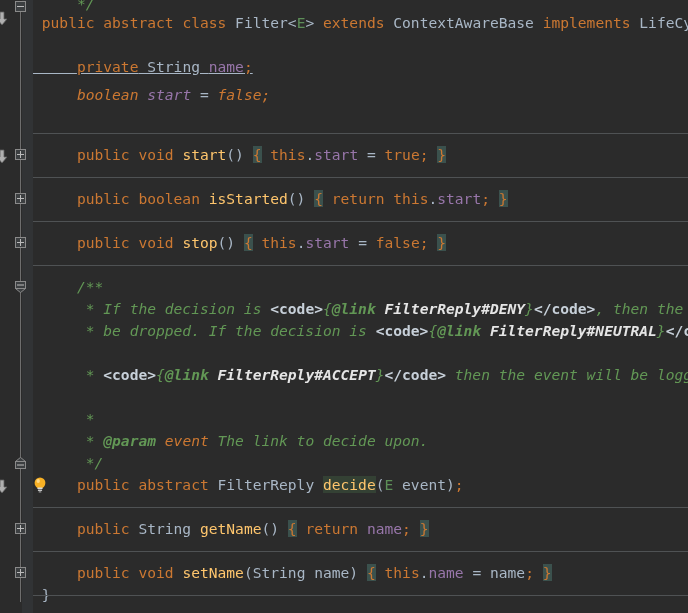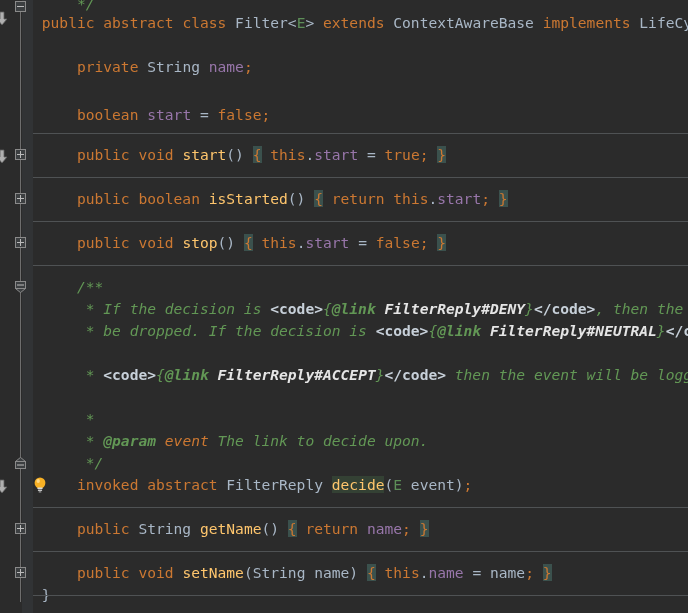--- a/index.html
+++ b/index.html
@@ -184,34 +184,34 @@
       <div class="sep" style="top: 221px;"></div>
       <div class="sep" style="top: 265px;"></div>
       <div class="sep" style="top: 507px;"></div>
       <div class="sep" style="top: 551px;"></div>
       <div class="sep" style="top: 595px;"></div>
     </div>
 
   <div id="code">
       <div class="line" style="top: -7px;"><span class="plain">     </span><span class="doc">*/</span></div>
       <div class="line" style="top: 12px;"><span class="plain"> </span><span class="kw">public abstract class</span><span class="plain"> </span><span class="cls">Filter</span><span class="plain">&lt;</span><span class="gen">E</span><span class="plain">&gt; </span><span class="kw">extends</span><span class="cls"> ContextAwareBase </span><span class="kw">implements</span><span class="cls"> LifeCycle {</span></div>
-      <div class="line" style="top: 56px;"><span class="plain">     </span><span class="kw">private</span><span class="cls"> String </span><span class="fld">name</span><span class="kw">;</span></div>
-      <div class="line" style="top: 104px;"><span class="plain">     </span><span class="kw">boolean</span><span class="plain"> </span><span class="fld">start</span><span class="plain"> = </span><span class="kw">false</span><span class="kw">;</span></div>
+      <div class="line" style="top: 56px; text-decoration: underline;"><span class="plain">     </span><span class="kw">private</span><span class="cls"> String </span><span class="fld">name</span><span class="kw">;</span></div>
+      <div class="line" style="top: 84px; font-style: italic;"><span class="plain">     </span><span class="kw">boolean</span><span class="plain"> </span><span class="fld">start</span><span class="plain"> = </span><span class="kw">false</span><span class="kw">;</span></div>
       <div class="line" style="top: 144px;"><span class="plain">     </span><span class="kw">public void</span><span class="plain"> </span><span class="mth">start</span><span class="plain">()</span><span class="plain"> </span><span class="brace">{</span><span class="plain"> </span><span class="kw">this</span><span class="plain">.</span><span class="fld">start</span><span class="plain"> = </span><span class="kw">true</span><span class="kw">;</span><span class="plain"> </span><span class="brace">}</span></div>
       <div class="line" style="top: 188px;"><span class="plain">     </span><span class="kw">public boolean</span><span class="plain"> </span><span class="mth">isStarted</span><span class="plain">()</span><span class="plain"> </span><span class="brace">{</span><span class="plain"> </span><span class="kw">return</span><span class="plain"> </span><span class="kw">this</span><span class="plain">.</span><span class="fld">start</span><span class="kw">;</span><span class="plain"> </span><span class="brace">}</span></div>
       <div class="line" style="top: 232px;"><span class="plain">     </span><span class="kw">public void</span><span class="plain"> </span><span class="mth">stop</span><span class="plain">()</span><span class="plain"> </span><span class="brace">{</span><span class="plain"> </span><span class="kw">this</span><span class="plain">.</span><span class="fld">start</span><span class="plain"> = </span><span class="kw">false</span><span class="kw">;</span><span class="plain"> </span><span class="brace">}</span></div>
       <div class="line" style="top: 276px;"><span class="plain">     </span><span class="doc">/**</span></div>
       <div class="line" style="top: 298px;"><span class="plain">      </span><span class="doc">* If the decision is </span><span class="doc-html">&lt;code&gt;</span><span class="doc">{</span><span class="doc-tag">@link</span><span class="doc"> </span><span class="doc-link">FilterReply#DENY</span><span class="doc">}</span><span class="doc-html">&lt;/code&gt;</span><span class="doc">, then the event will</span></div>
       <div class="line" style="top: 320px;"><span class="plain">      </span><span class="doc">* be dropped. If the decision is </span><span class="doc-html">&lt;code&gt;</span><span class="doc">{</span><span class="doc-tag">@link</span><span class="doc"> </span><span class="doc-link">FilterReply#NEUTRAL</span><span class="doc">}</span><span class="doc-html">&lt;/code&gt;</span></div>
       <div class="line" style="top: 342px;"><span class="plain">      </span></div>
       <div class="line" style="top: 364px;"><span class="plain">      </span><span class="doc">* </span><span class="doc-html">&lt;code&gt;</span><span class="doc">{</span><span class="doc-tag">@link</span><span class="doc"> </span><span class="doc-link">FilterReply#ACCEPT</span><span class="doc">}</span><span class="doc-html">&lt;/code&gt;</span><span class="doc"> then the event will be logged without</span></div>
       <div class="line" style="top: 408px;"><span class="plain">      </span><span class="doc">*</span></div>
       <div class="line" style="top: 430px;"><span class="plain">      </span><span class="doc">* </span><span class="doc-tag">@param</span><span class="doc"> </span><span class="doc-param">event</span><span class="doc"> The link to decide upon.</span></div>
       <div class="line" style="top: 452px;"><span class="plain">      </span><span class="doc">*/</span></div>
-      <div class="line" style="top: 474px;"><span class="plain">     </span><span class="kw">invoked abstract</span><span class="cls"> FilterReply </span><span class="caret"></span><span class="ident-hl">decide</span><span class="plain">(</span><span class="gen">E</span><span class="plain"> event</span><span class="plain">)</span><span class="kw">;</span></div>
+      <div class="line" style="top: 474px;"><span class="plain">     </span><span class="kw">public abstract</span><span class="cls"> FilterReply </span><span class="caret"></span><span class="ident-hl">decide</span><span class="plain">(</span><span class="gen">E</span><span class="plain"> event</span><span class="plain">)</span><span class="kw">;</span></div>
       <div class="line" style="top: 518px;"><span class="plain">     </span><span class="kw">public</span><span class="cls"> String </span><span class="mth">getName</span><span class="plain">()</span><span class="plain"> </span><span class="brace">{</span><span class="plain"> </span><span class="kw">return</span><span class="plain"> </span><span class="fld">name</span><span class="kw">;</span><span class="plain"> </span><span class="brace">}</span></div>
       <div class="line" style="top: 562px;"><span class="plain">     </span><span class="kw">public void</span><span class="plain"> </span><span class="mth">setName</span><span class="plain">(</span><span class="cls">String</span><span class="plain"> name</span><span class="plain">)</span><span class="plain"> </span><span class="brace">{</span><span class="plain"> </span><span class="kw">this</span><span class="plain">.</span><span class="fld">name</span><span class="plain"> = </span><span class="plain">name</span><span class="kw">;</span><span class="plain"> </span><span class="brace">}</span></div>
       <div class="line" style="top: 584px;"><span class="plain"> }</span></div>
     </div>
 
   <div id="gutter">
     <div id="gutter-strip"></div>
   </div>
   <div id="fold-line"></div>
   <div id="fold-markers">

